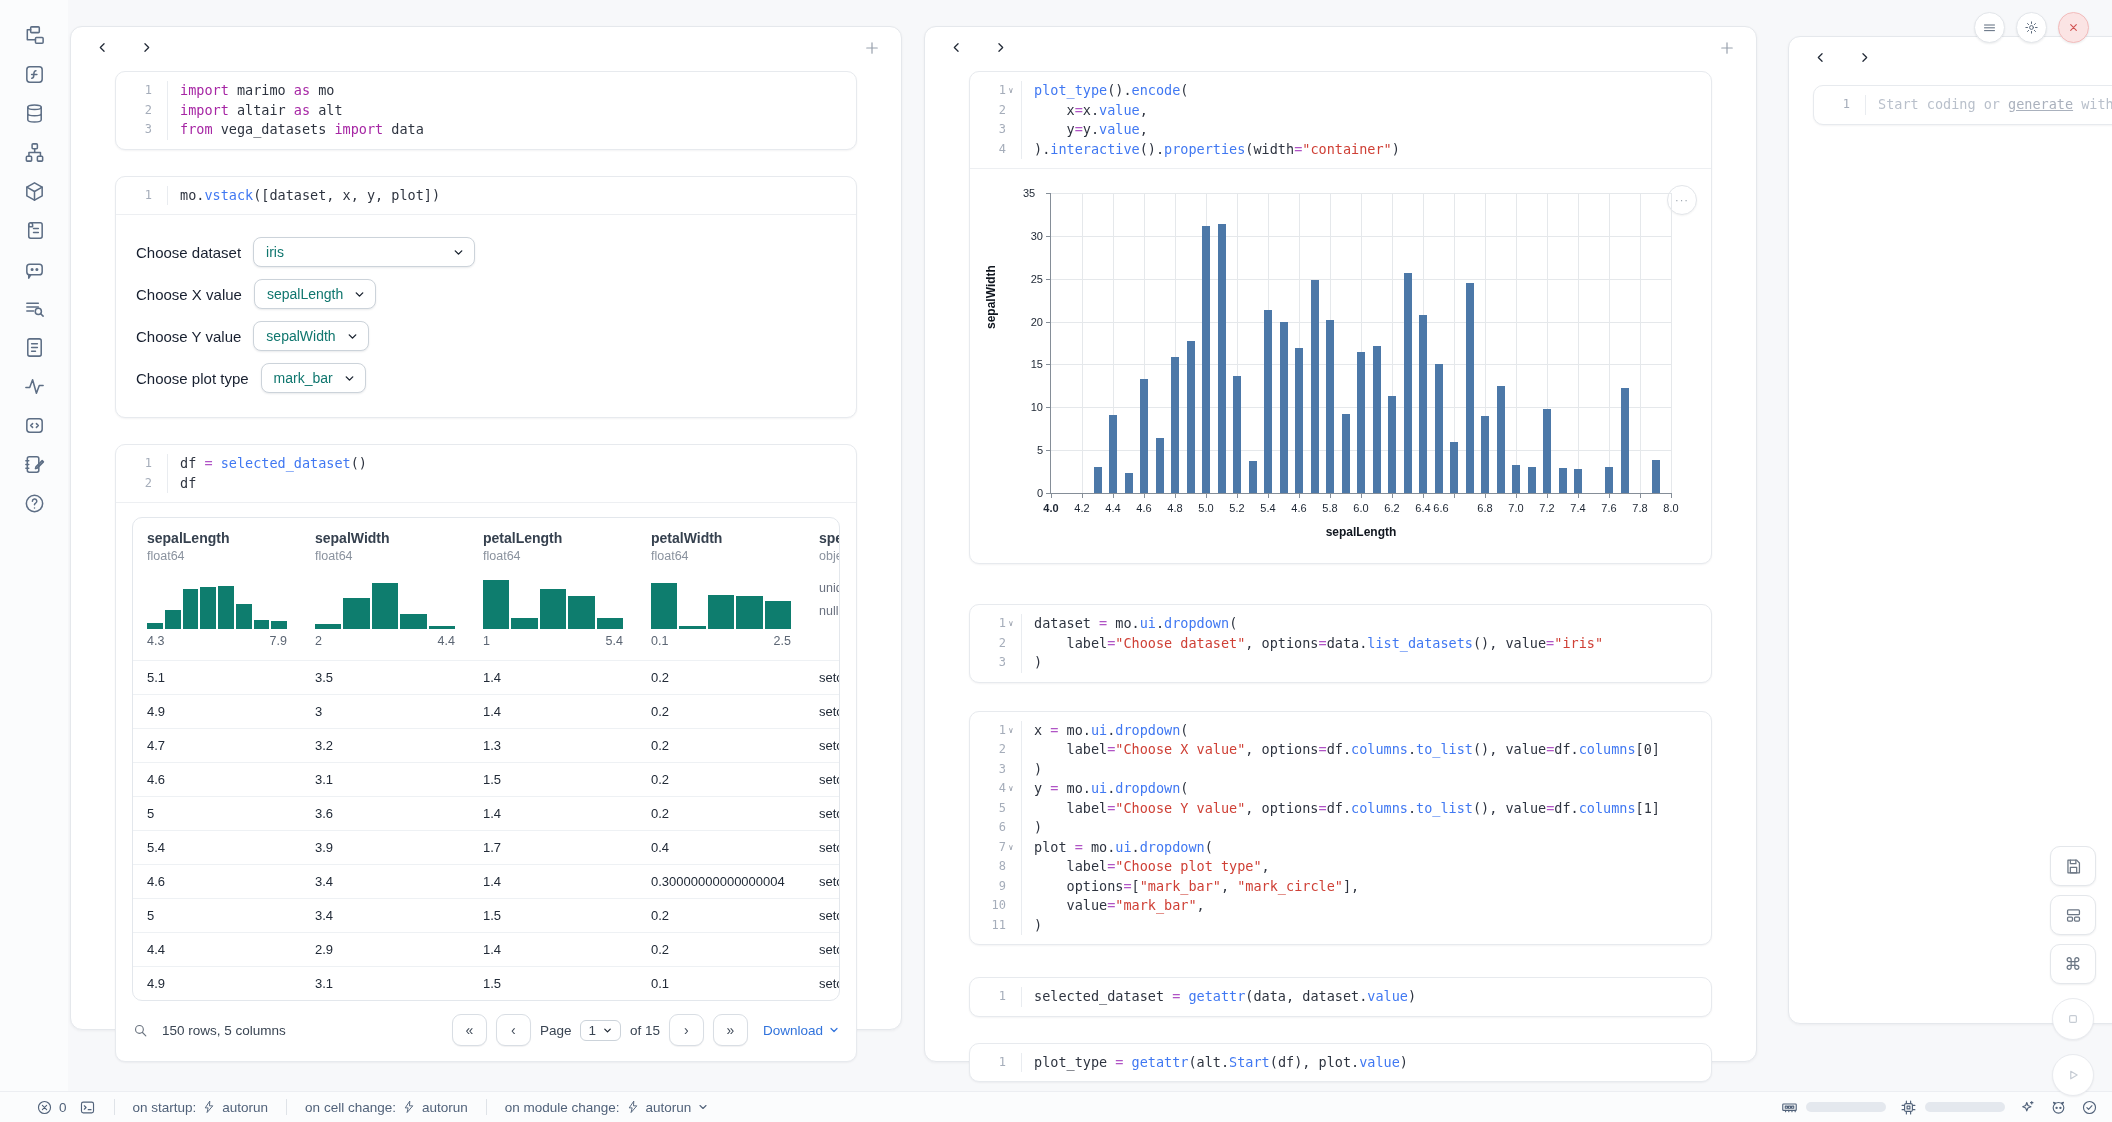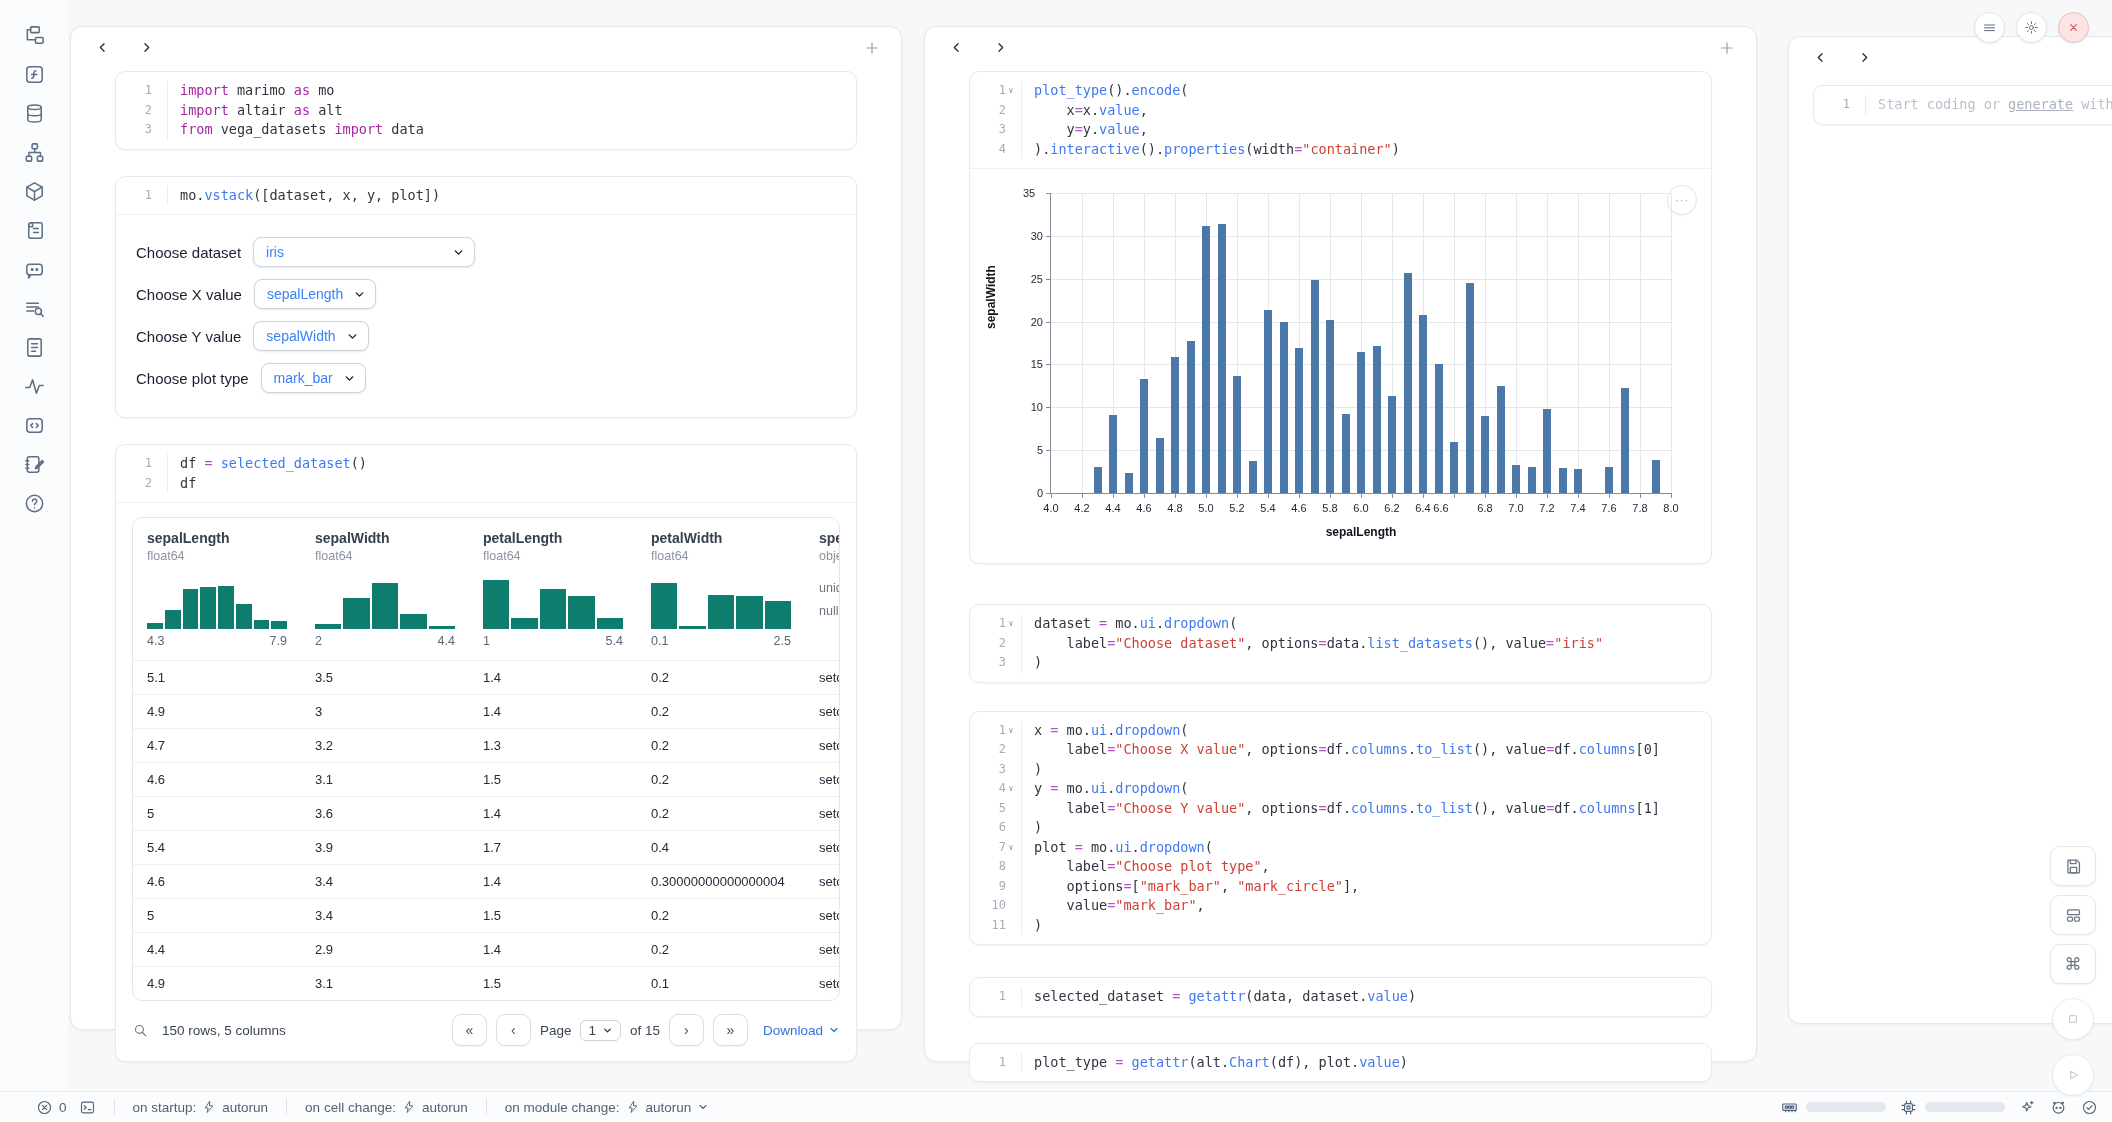--- a/index.html
+++ b/index.html
@@ -38,21 +38,21 @@
   .tok-k{color:#a626a4;}
   .tok-f{color:#4078f2;}
   .tok-s{color:#cf4036;}
   .tok-o{color:#b054c5;}
   .cell-out{border-top:1px solid #edeff2;}
 
   
   .wrow{display:flex;align-items:center;gap:12px;margin:12px 0 12px 20px;font-size:15px;color:#182030;}
   .sel{position:relative;display:inline-flex;align-items:center;border:1px solid #ccd3da;border-radius:8px;
        background:#fff;box-shadow:0 1px 2px rgba(16,24,40,.09);padding:4px 32px 4px 12px;font-size:14px;
-       color:#3b82f6;cursor:pointer;min-height:20px;}
+       color:#0f766e;cursor:pointer;min-height:20px;}
   .sel-wide{width:176px;}
   .sel .chev{position:absolute;right:9px;width:13px;height:13px;color:#1b2430;}
   .widgets{padding:10px 0 12px;}
 
   
   .tbl-box{margin:14px 16px 0 16px;border:1px solid #e3e7ec;border-radius:10px;overflow:hidden;width:706px;}
   .df{width:840px;}
   .tr{display:flex;}
   .th,.td{flex:0 0 168px;width:168px;box-sizing:border-box;padding:8px 14px;overflow:hidden;}
   .th{padding-top:12px;}
@@ -600,21 +600,21 @@
             <div class="gy" style="top: 85.7143px;"></div>
             <div class="tmy" style="top: 85.7143px;"></div>
             <span class="yt" style="top: 85.7143px;">25</span>
             <div class="gy" style="top: 42.8571px;"></div>
             <div class="tmy" style="top: 42.8571px;"></div>
             <span class="yt" style="top: 42.8571px;">30</span>
             <div class="gy" style="top: 0px;"></div>
             <div class="tmy" style="top: 0px;"></div>
             <span class="yt" style="top: 0px; text-align: center;">35</span>
             <div class="tmx" style="left: 0px;"></div>
-            <span class="xt" style="left: 0px;">4.0</span>
+            <span class="xt" style="left: 0px; font-weight: bold;">4.0</span>
             <div class="gx" style="left: 31px;"></div>
             <div class="tmx" style="left: 31px;"></div>
             <span class="xt" style="left: 31px;">4.2</span>
             <div class="gx" style="left: 62px;"></div>
             <div class="tmx" style="left: 62px;"></div>
             <span class="xt" style="left: 62px;">4.4</span>
             <div class="gx" style="left: 93px;"></div>
             <div class="tmx" style="left: 93px;"></div>
             <span class="xt" style="left: 93px;">4.6</span>
             <div class="gx" style="left: 124px;"></div>
@@ -825,21 +825,21 @@
           </div>
         </div>
     </div>
     <div class="cell" style="margin-top:24px;">
       <div class="code">
           <div class="cline">
             <span class="gut">
               <span>1</span>
               <span class="fold"></span>
             </span>
-            <span class="codetxt"><span>plot_type </span><span class="tok-o">=</span><span> </span><span class="tok-f">getattr</span><span>(alt.</span><span class="tok-f">Chart</span><span>(df), plot.</span><span class="tok-f">value</span><span>)</span></span>
+            <span class="codetxt"><span>plot_type </span><span class="tok-o">=</span><span> </span><span class="tok-f">getattr</span><span>(alt.</span><span class="tok-f">Start</span><span>(df), plot.</span><span class="tok-f">value</span><span>)</span></span>
           </div>
         </div>
     </div>
   </div>
 </section>
 
 <section class="panel panel-right">
   <div class="panel-head">
     <span class="nav-arrow">
         <svg class="ic" viewBox="0 0 24 24">

